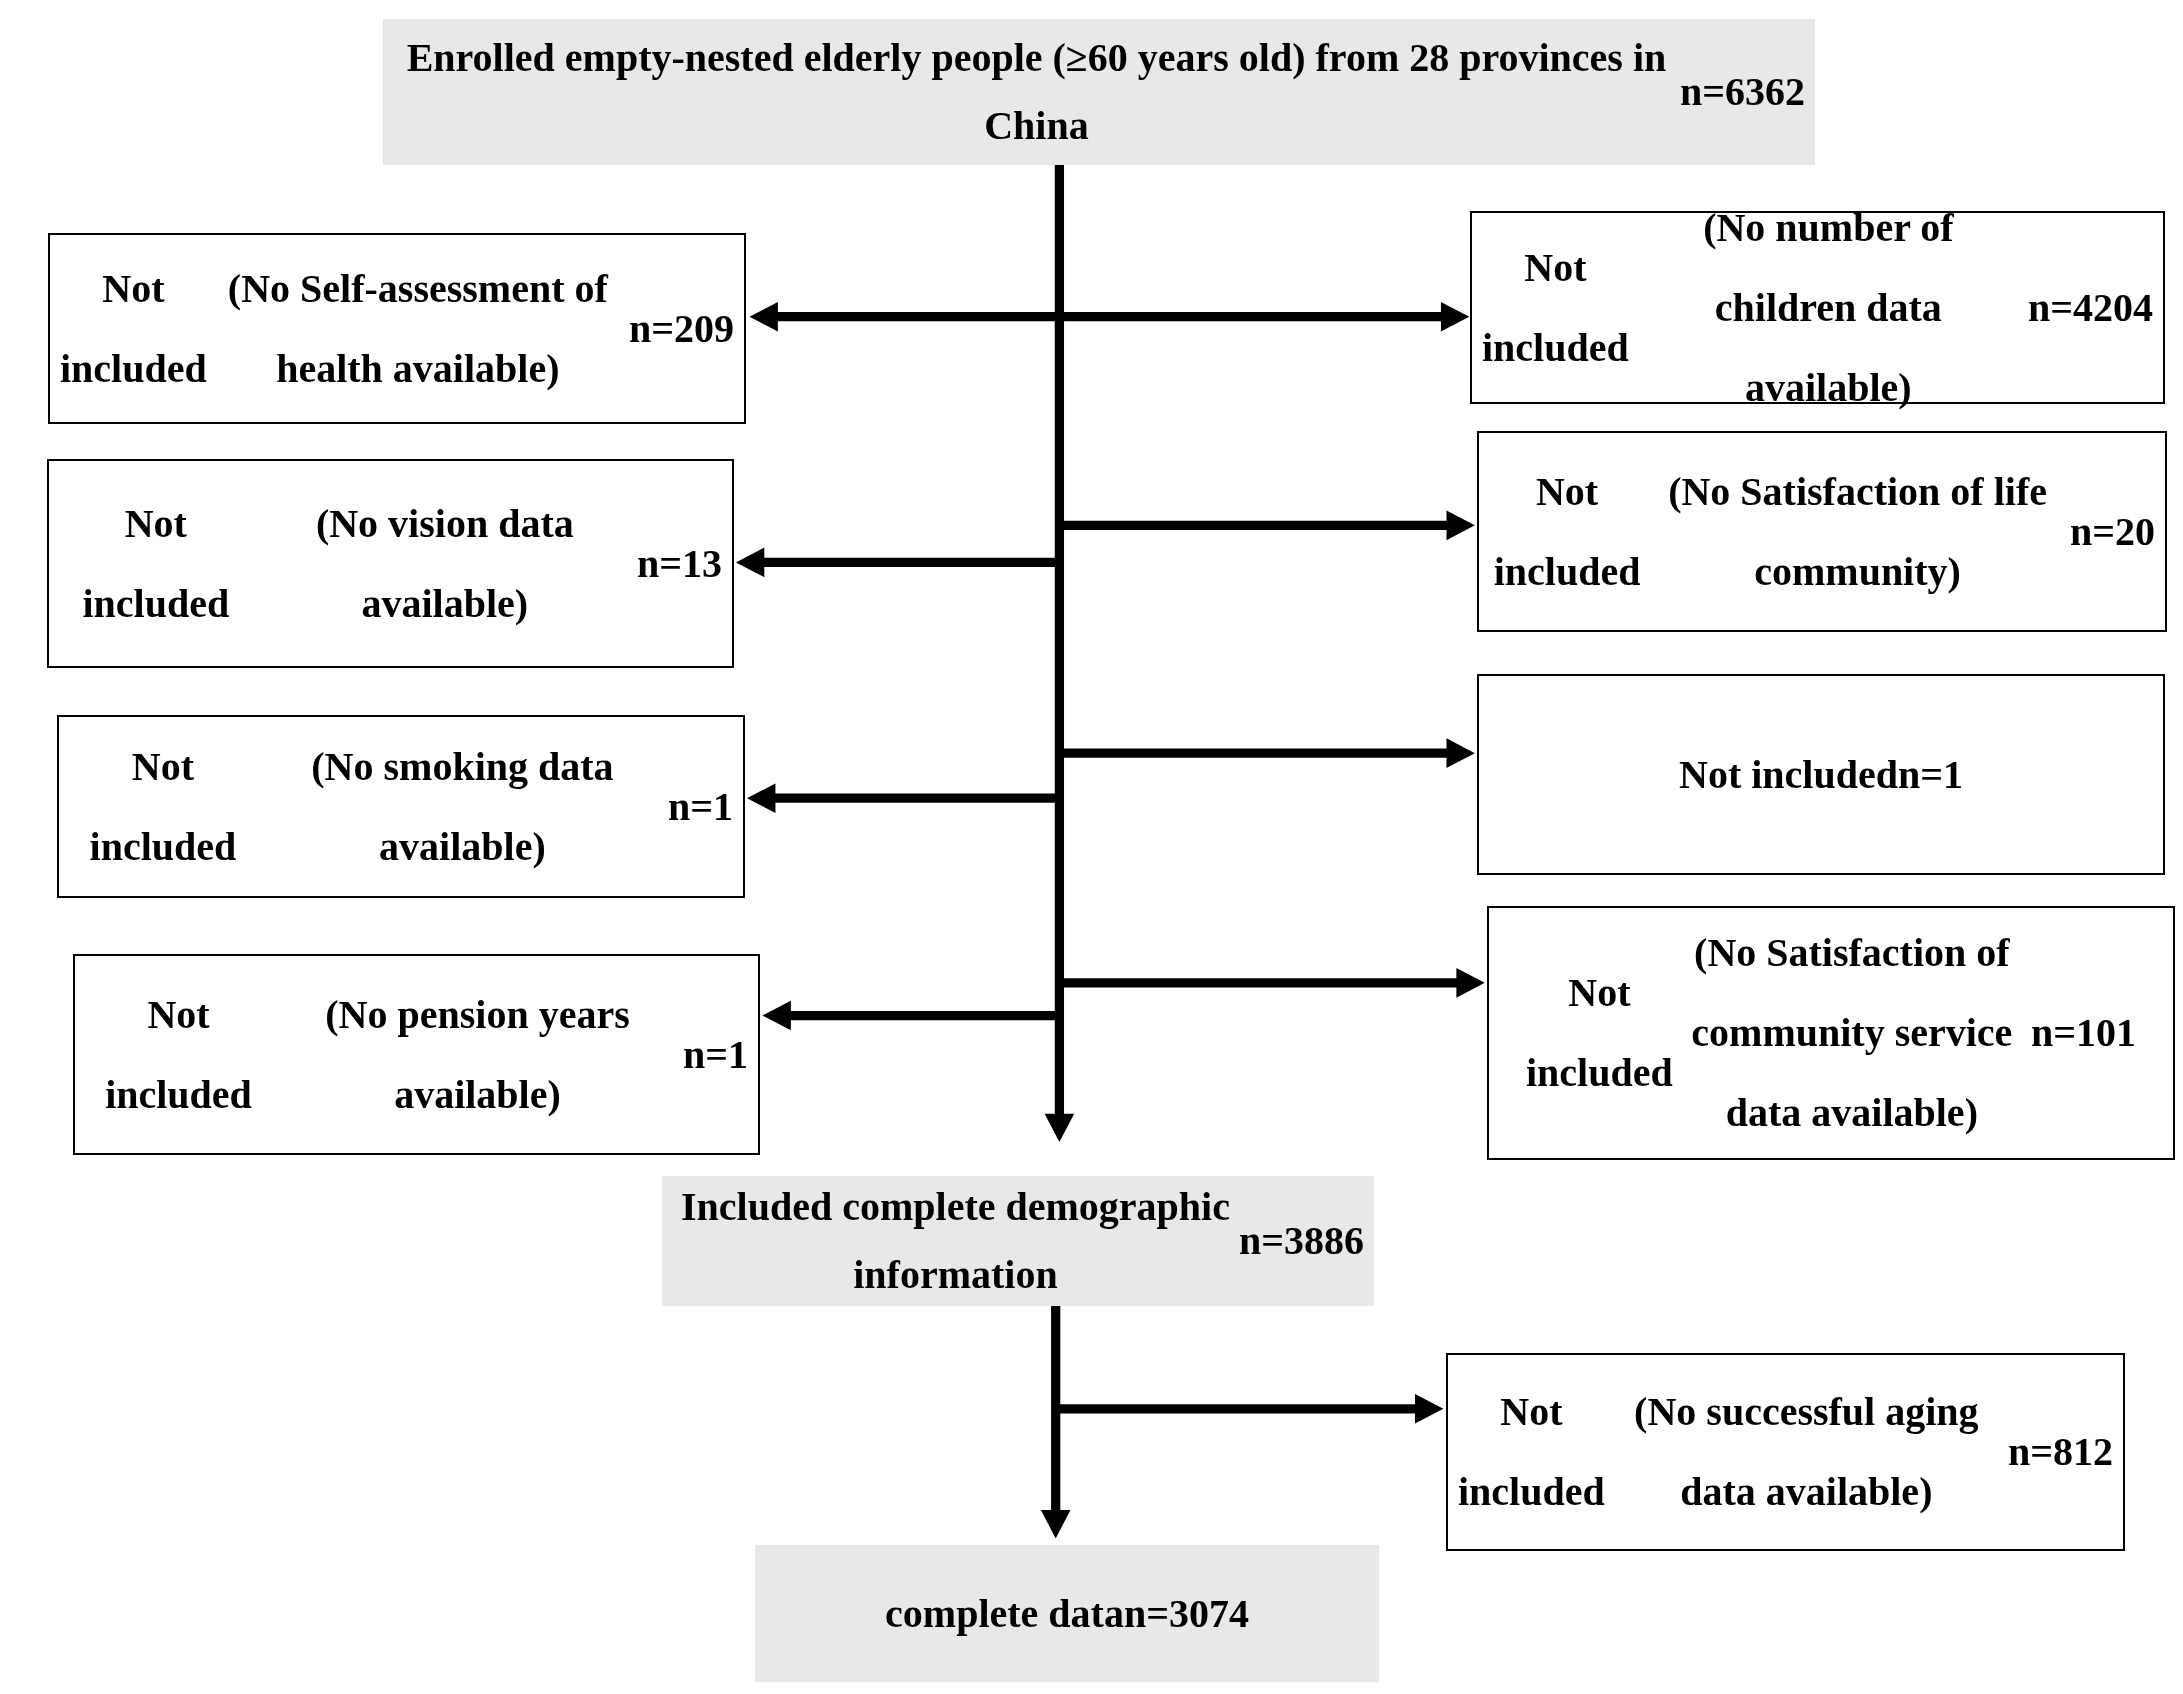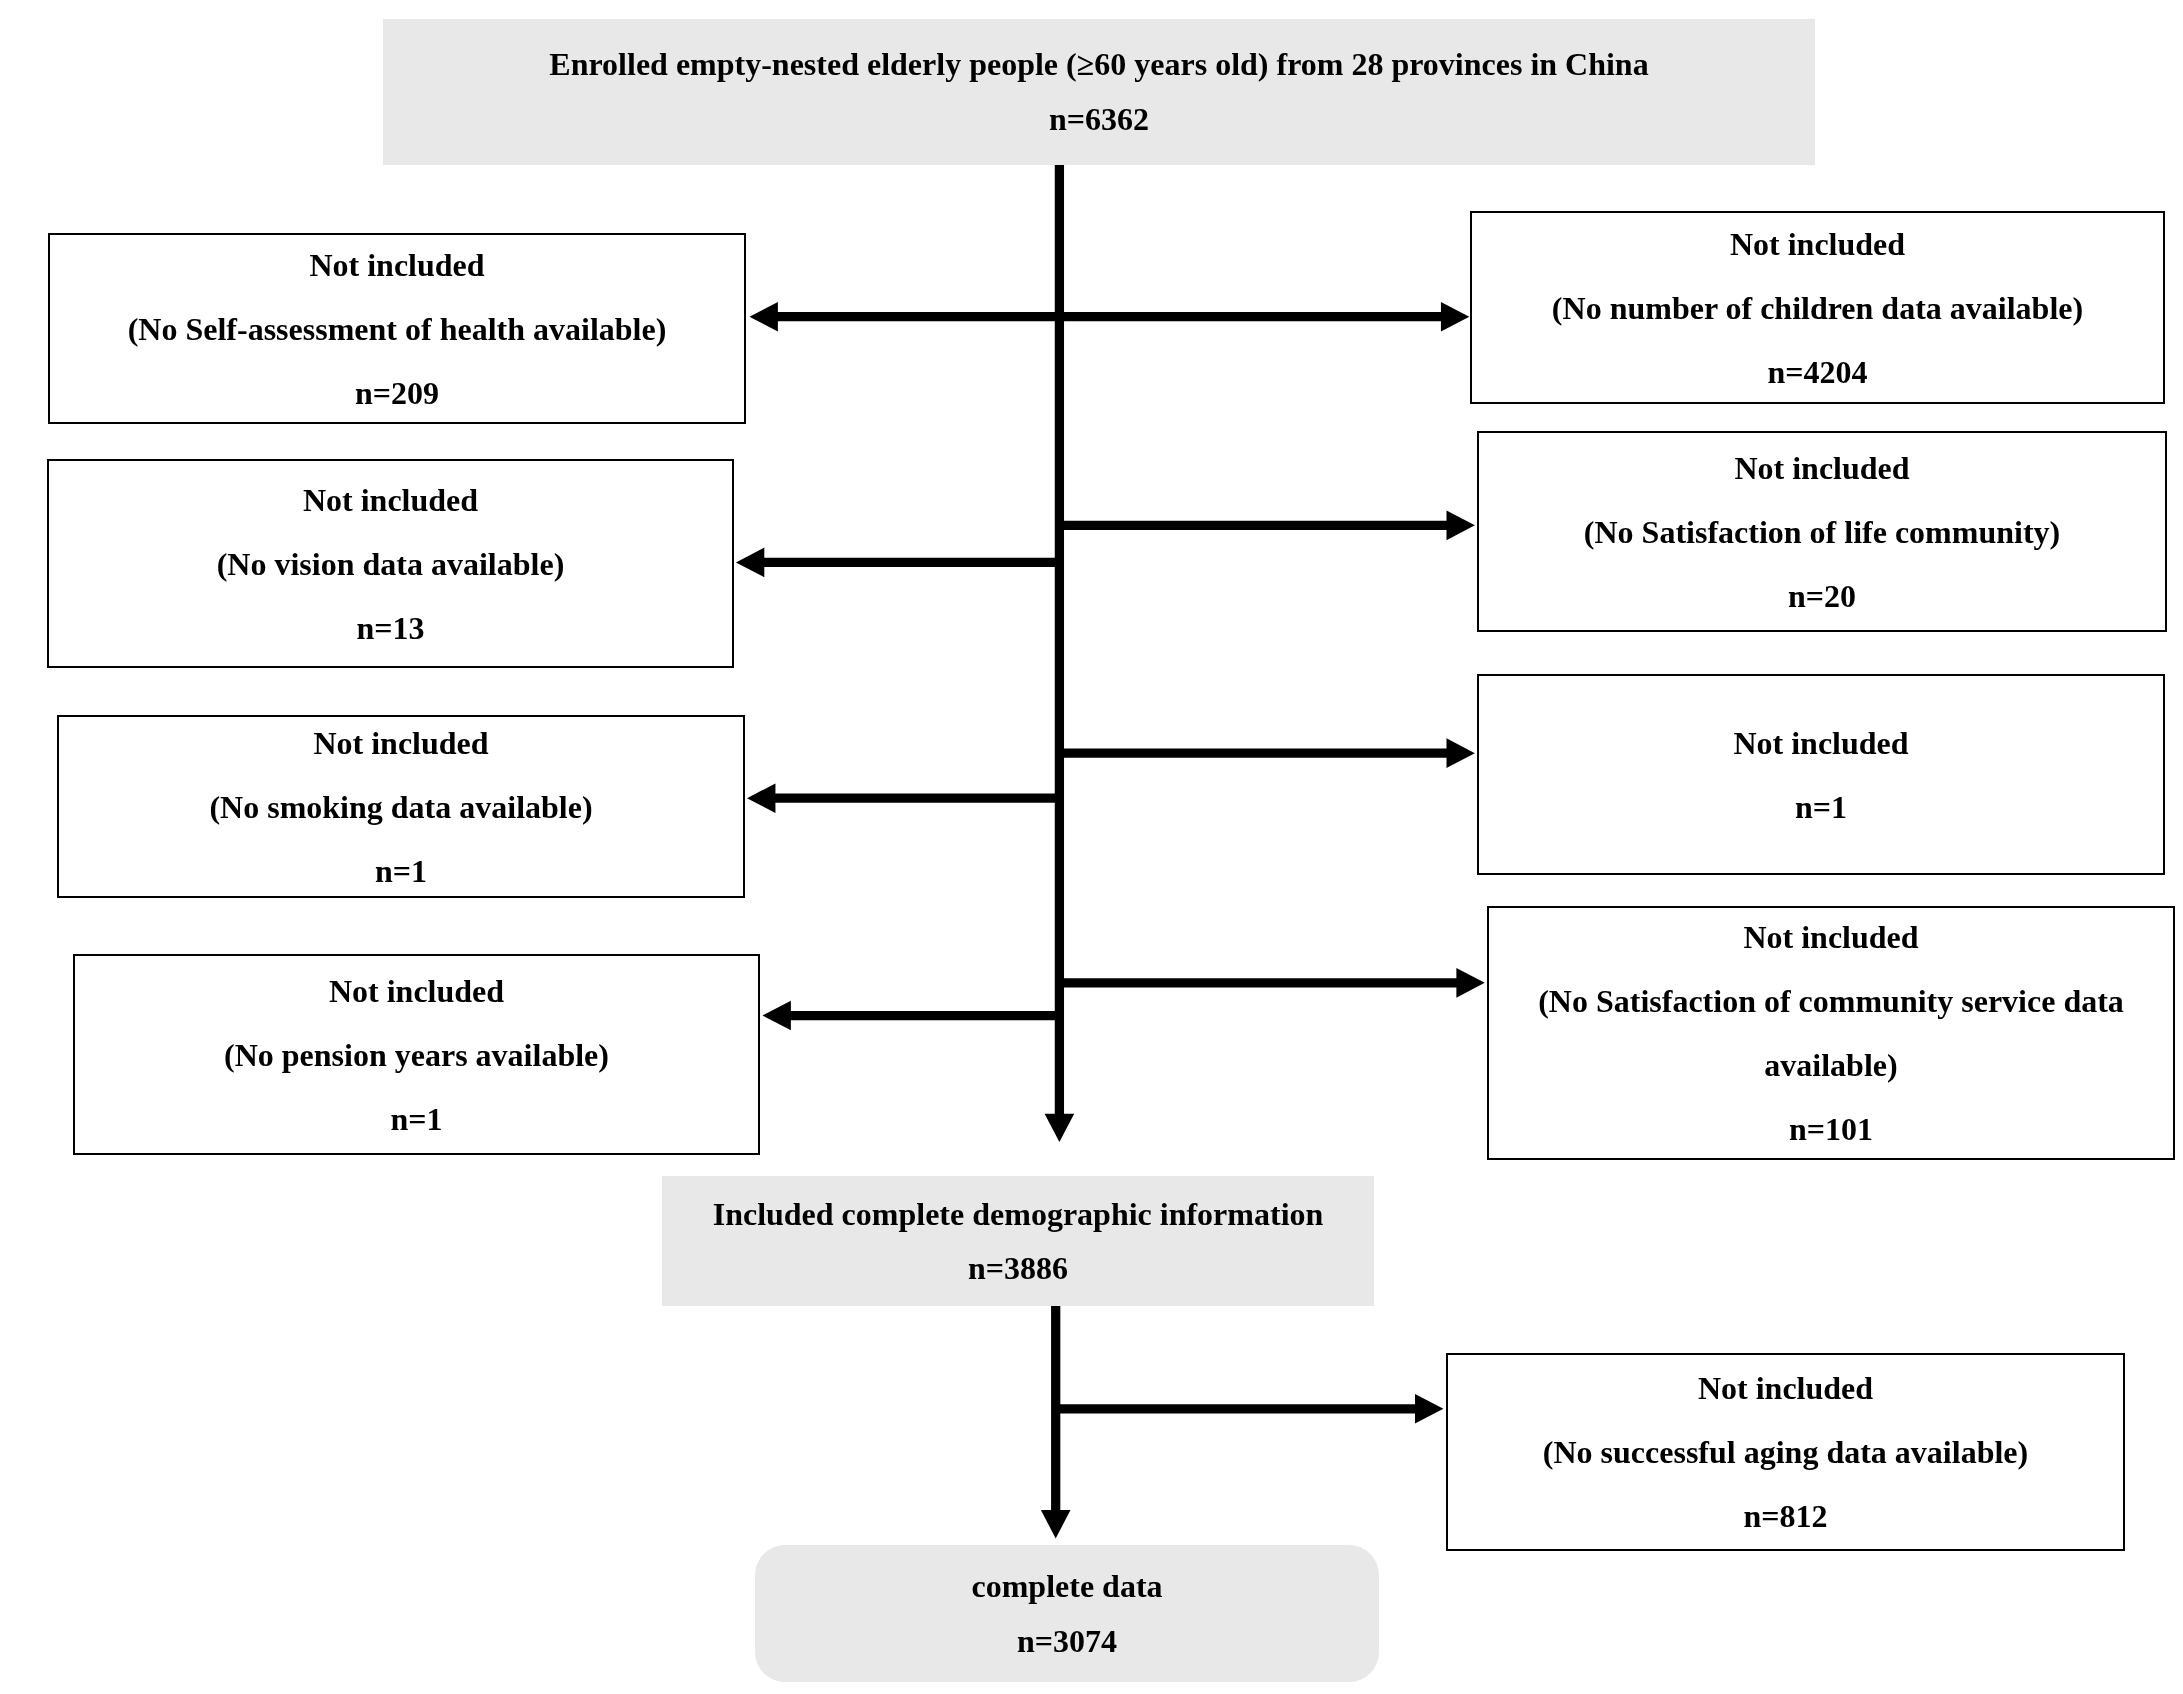--- a/index.html
+++ b/index.html
@@ -11,25 +11,25 @@
   #stage {
     position: relative;
     width: 2183px; height: 1694px;
     font-family: "Liberation Serif", serif;
     font-weight: 700;
     color: #000000;
   }
   .box {
     position: absolute;
     display: flex;
-    flex-direction: column;
+    flex-direction: row;
     justify-content: center;
     align-items: center;
     text-align: center;
-    font-size: 32px;
+    font-size: 40px;
     padding: 0 10px;
     box-sizing: border-box;
   }
   .white {
     background: #ffffff;
     border: 2.5px solid #000000;
   }
   .gray {
     background: #e8e8e8;
     border: none;
@@ -153,19 +153,19 @@
     <div class="bline">Included complete demographic information</div>
     <div class="bline">n=3886</div>
   </div>
 
   <div class="box white" style="left:1446px; top:1353px; width:679px; height:198px;">
     <div class="bline">Not included</div>
     <div class="bline">(No successful aging data available)</div>
     <div class="bline">n=812</div>
   </div>
 
-  <div class="box gray" style="left:755px; top:1545px; width:624px; height:137px;border-radius:30px;">
+  <div class="box gray" style="left:755px; top:1545px; width:624px; height:137px;">
     <div class="bline">complete data</div>
     <div class="bline">n=3074</div>
   </div>
 
 </div>
 
 
 </body></html>

